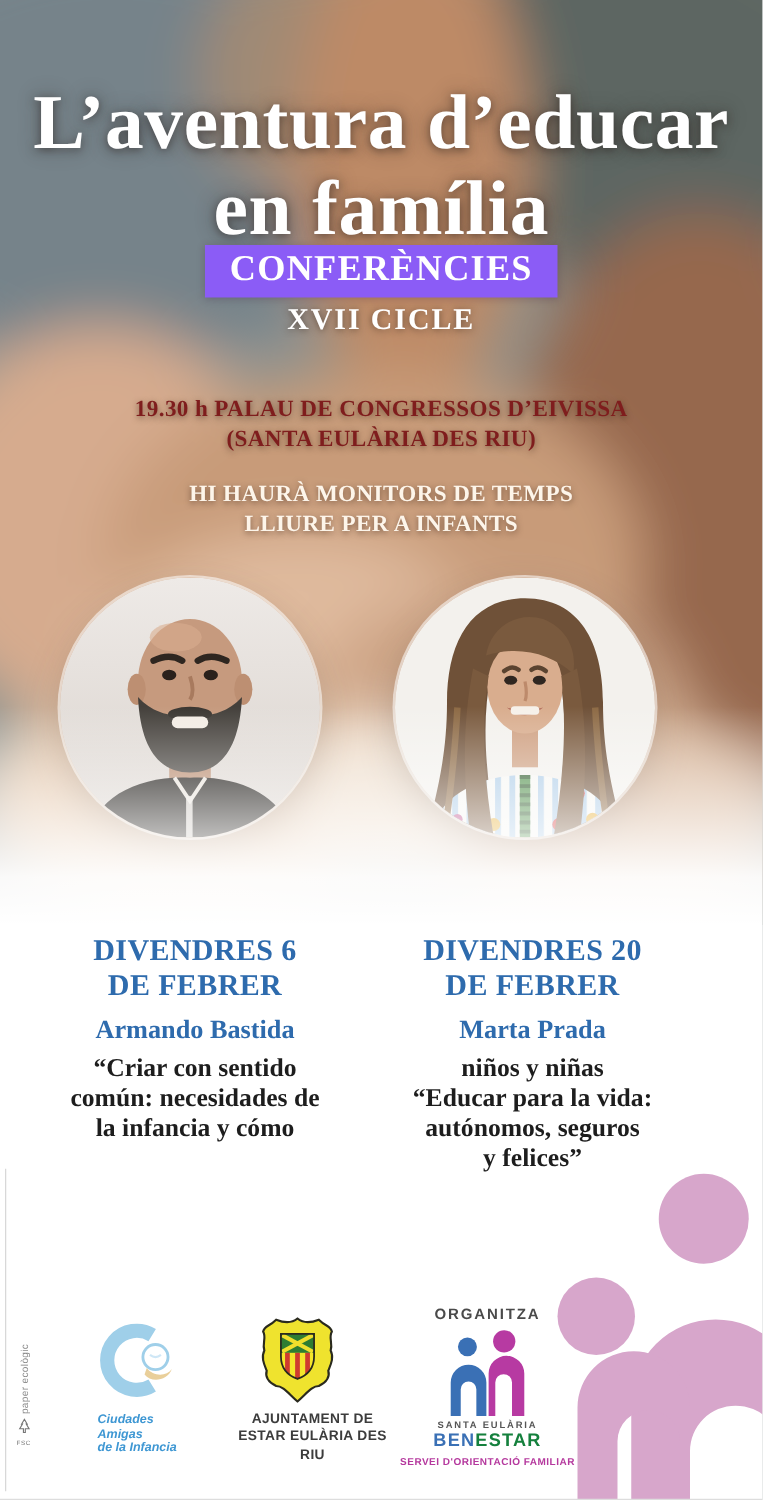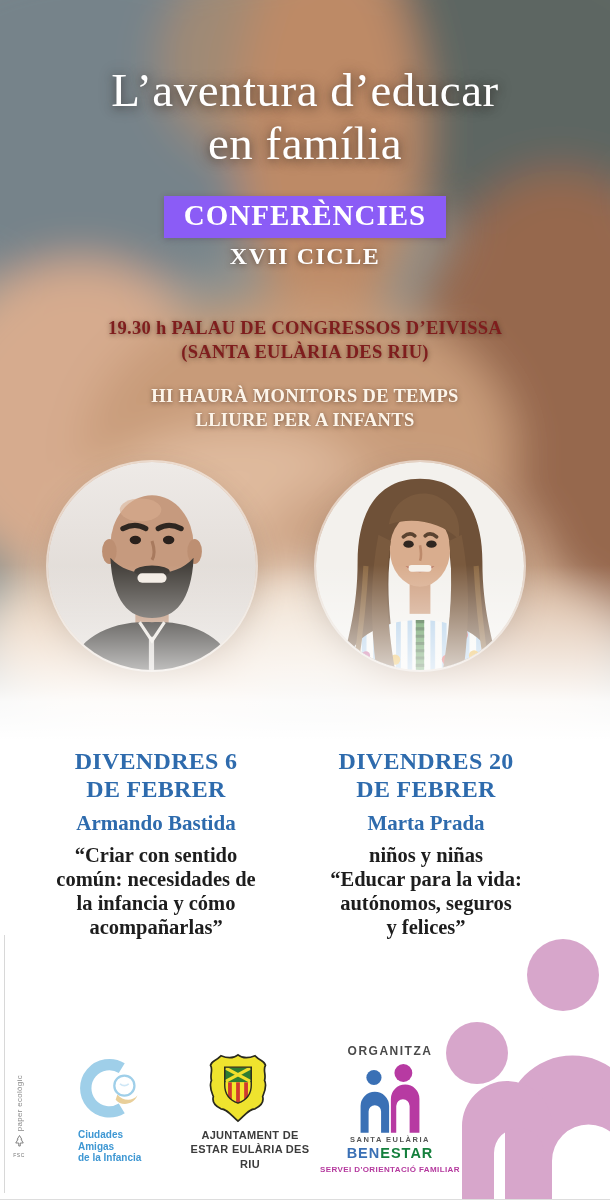--- a/index.html
+++ b/index.html
@@ -8,21 +8,21 @@
 
   .poster { position:relative; width:610px; height:1200px; background:#fff; overflow:hidden; }
 
   
   .hero { position:absolute; top:0; left:0; width:610px; height:740px; }
   .hero-bg { position:absolute; top:0; left:0; width:610px; height:740px; }
   .hero-fade { position:absolute; left:0; right:0; bottom:0; height:175px; pointer-events:none;
     background:linear-gradient(to bottom, rgba(255,255,255,0) 0%, rgba(255,255,255,.5) 42%, rgba(255,255,255,.94) 78%, #fff 100%); }
 
   .hero-text { position:absolute; left:0; width:100%; text-align:center; color:#fff; }
-  .title { top:64px; font-size:47px; line-height:1.12; font-weight:400; letter-spacing:.5px;
+  .title { top:64px; font-size:62px; line-height:1.12; font-weight:700; letter-spacing:.5px;
     text-shadow:0 2px 8px rgba(40,30,25,.55), 0 0 18px rgba(40,30,25,.3); }
   .title span { display:block; }
   .badge-row { top:196px; }
   .badge { display:inline-block; background:#8b5cf6; color:#fff; font-weight:700; font-size:29px;
     letter-spacing:1px; padding:3px 20px 6px; box-shadow:0 1px 6px rgba(60,20,50,.25); }
   .cycle { top:243px; font-size:24px; font-weight:700; letter-spacing:1.5px;
     text-shadow:0 1px 6px rgba(50,35,25,.6); }
   .venue { top:316px; font-size:18.5px; line-height:1.32; font-weight:700; color:#7f1d1d;
     letter-spacing:.3px; text-shadow:0 1px 5px rgba(70,45,30,.65); }
   .childcare { top:384px; font-size:18.5px; line-height:1.32; font-weight:700; color:#fdf5ea;
@@ -43,21 +43,21 @@
   .talk-date { color:#2e6bad; font-size:24px; font-weight:700; line-height:1.16; letter-spacing:.3px; }
   .talk-date span { display:block; }
   .talk-speaker { color:#2e6bad; font-size:21px; font-weight:700; margin-top:7px; }
   .talk-quote { color:#1d1d1d; font-size:20.5px; font-weight:700; line-height:1.17; margin-top:8px; }
   .talk-quote span { display:block; }
 
   
   .logo-ciudades { position:absolute; left:78px; top:1058px; width:96px; }
   .ciudades-text { margin-top:3px; font-family:"Liberation Sans",sans-serif; font-size:10px;
     font-weight:700; color:#3e97d3; line-height:1.15; }
-  .ciudades-text span { display:block; }
+  .ciudades-text span { display:block;font-style:italic; }
 
   .logo-ajuntament { position:absolute; left:162px; top:1052px; width:152px; text-align:center; }
   .ajuntament-text { margin-top:4px; font-family:"Liberation Sans",sans-serif; font-size:11px;
     font-weight:700; color:#3c3c3c; letter-spacing:.3px; line-height:1.3; }
   .ajuntament-text span { display:block;margin-left:24px; }
 
   .logo-organitza { position:absolute; left:315px; top:1044px; width:150px; text-align:center;
     font-family:"Liberation Sans",sans-serif; }
   .organitza-label { font-size:12px; color:#4a4a4a; letter-spacing:1.5px; font-weight:600; }
   .benestar-svg { display:block; margin:5px auto 2px; }
@@ -193,21 +193,20 @@
     <div class="talk talk-1">
       <div class="talk-date">
         <span>DIVENDRES 6</span>
         <span>DE FEBRER</span>
       </div>
       <div class="talk-speaker">Armando Bastida</div>
       <div class="talk-quote">
         <span>“Criar con sentido</span>
         <span>común: necesidades de</span>
         <span>la infancia y cómo</span>
-        <span>acompañarlas”</span>
       </div>
     </div>
     <div class="talk talk-2">
       <div class="talk-date">
         <span>DIVENDRES 20</span>
         <span>DE FEBRER</span>
       </div>
       <div class="talk-speaker">Marta Prada</div>
       <div class="talk-quote">
         <span>niños y niñas</span>

